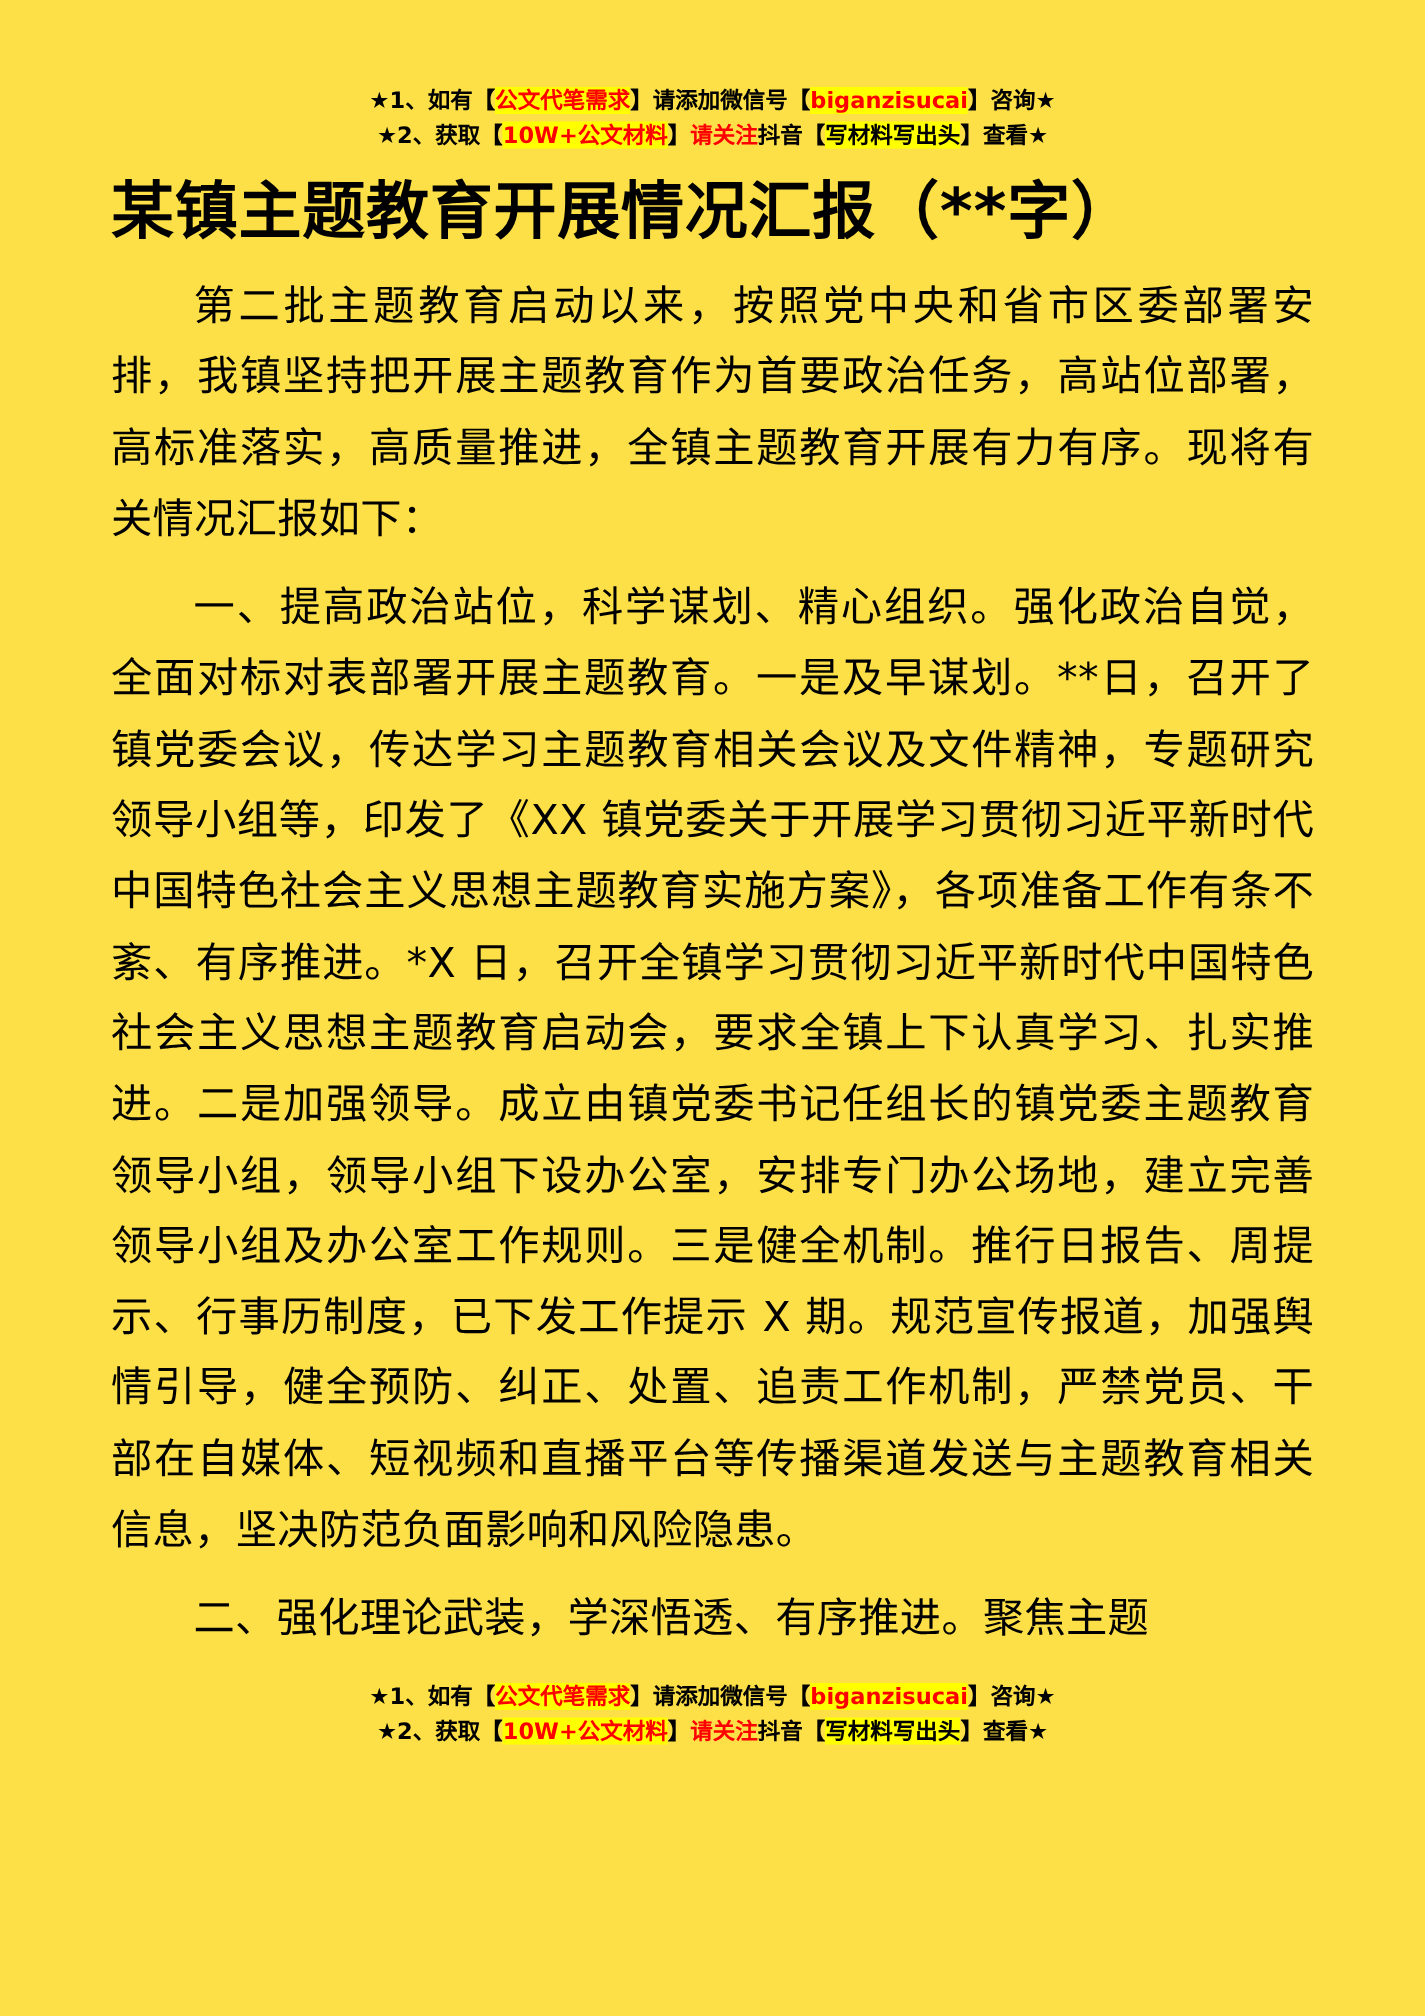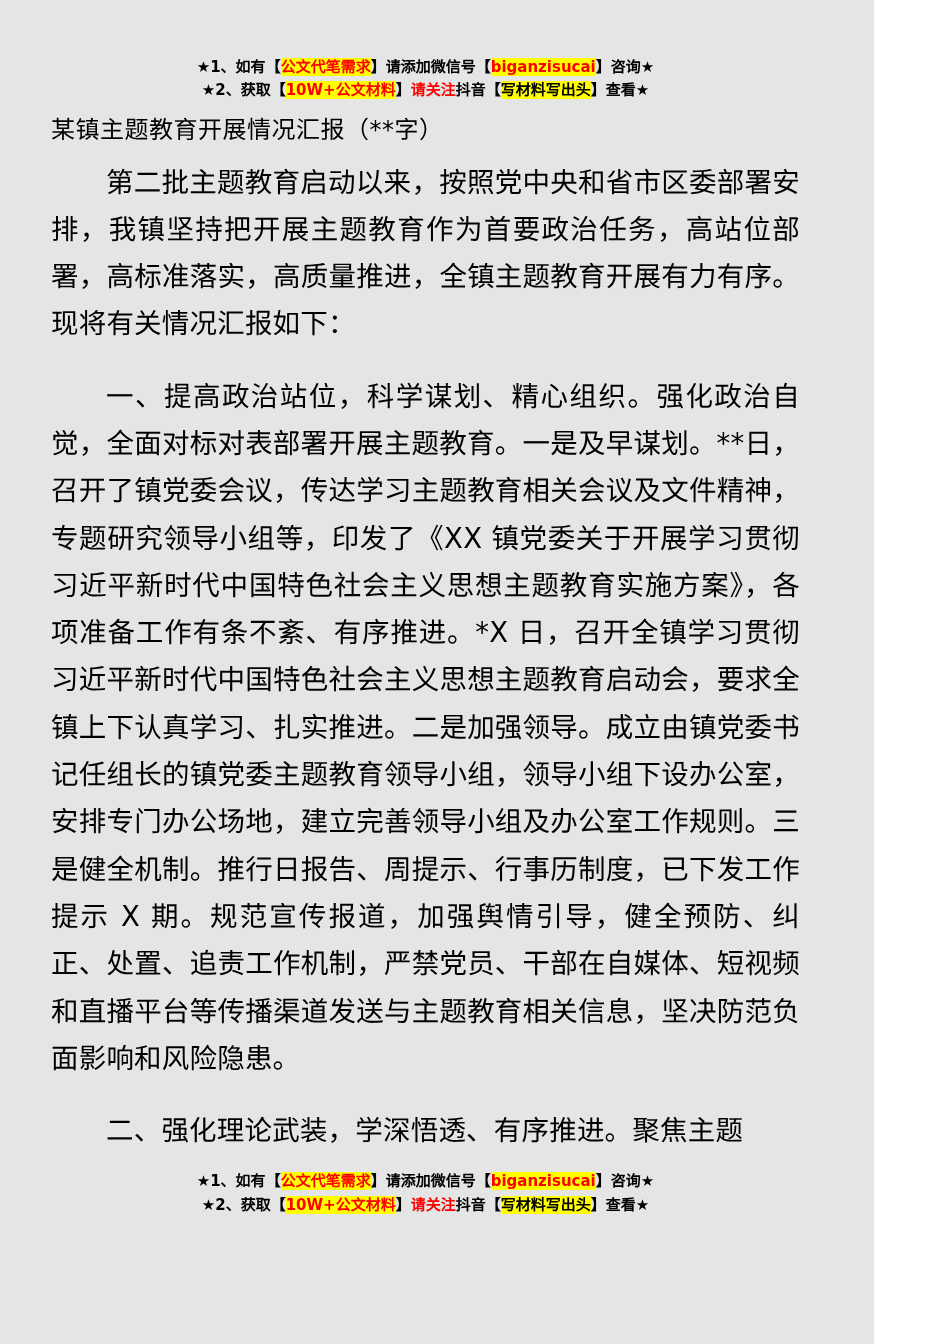--- a/index.html
+++ b/index.html
@@ -9,25 +9,25 @@
   }
   body {
     width: 950px;
     min-height: 1344px;
     font-family: "Liberation Serif", "DejaVu Serif", serif;
     color: #000000;
     -webkit-font-smoothing: antialiased;
   }
   .page {
     position: relative;
-    width: 874px;
+    width: 950px;
     min-height: 1344px;
     box-sizing: border-box;
-    padding: 56px 74px 18px 51px;
-    background: #e5e5e5;
+    padding: 56px 74px 18px 74px;
+    background: #fde047;
   }
 
   
   .promo {
     text-align: center;
     line-height: 1.55;
     font-family: "DejaVu Sans", "Liberation Sans", sans-serif;
     font-weight: bold;
     font-size: 15px;
     letter-spacing: 0px;
@@ -48,34 +48,34 @@
     text-align: right;
   }
   .promo .red-text { color: #ff0000; }
 
   .promo-top { margin-bottom: 12px; }
   .promo-bottom { margin-top: 16px; }
 
   
   .doc-title {
     font-family: "DejaVu Sans", "Liberation Sans", sans-serif;
-    font-weight: normal;
-    font-size: 24px;
+    font-weight: bold;
+    font-size: 42px;
     line-height: 1.25;
     margin: 4px 0 14px 0;
     color: #000000;
     letter-spacing: 0.5px;
   }
 
   
   .body-text p {
     font-family: "DejaVu Sans", "Liberation Sans", sans-serif;
     font-size: 27.5px;
     line-height: 1.72;
-    margin: 13px 0 2px 0;
+    margin: 0 0 2px 0;
     text-align: justify;
     text-justify: inter-ideograph;
     text-indent: 2em;
     color: #000000;
     letter-spacing: 0.2px;
   }
 
   .spacer-sm { height: 10px; }
 </style>
 </head>

